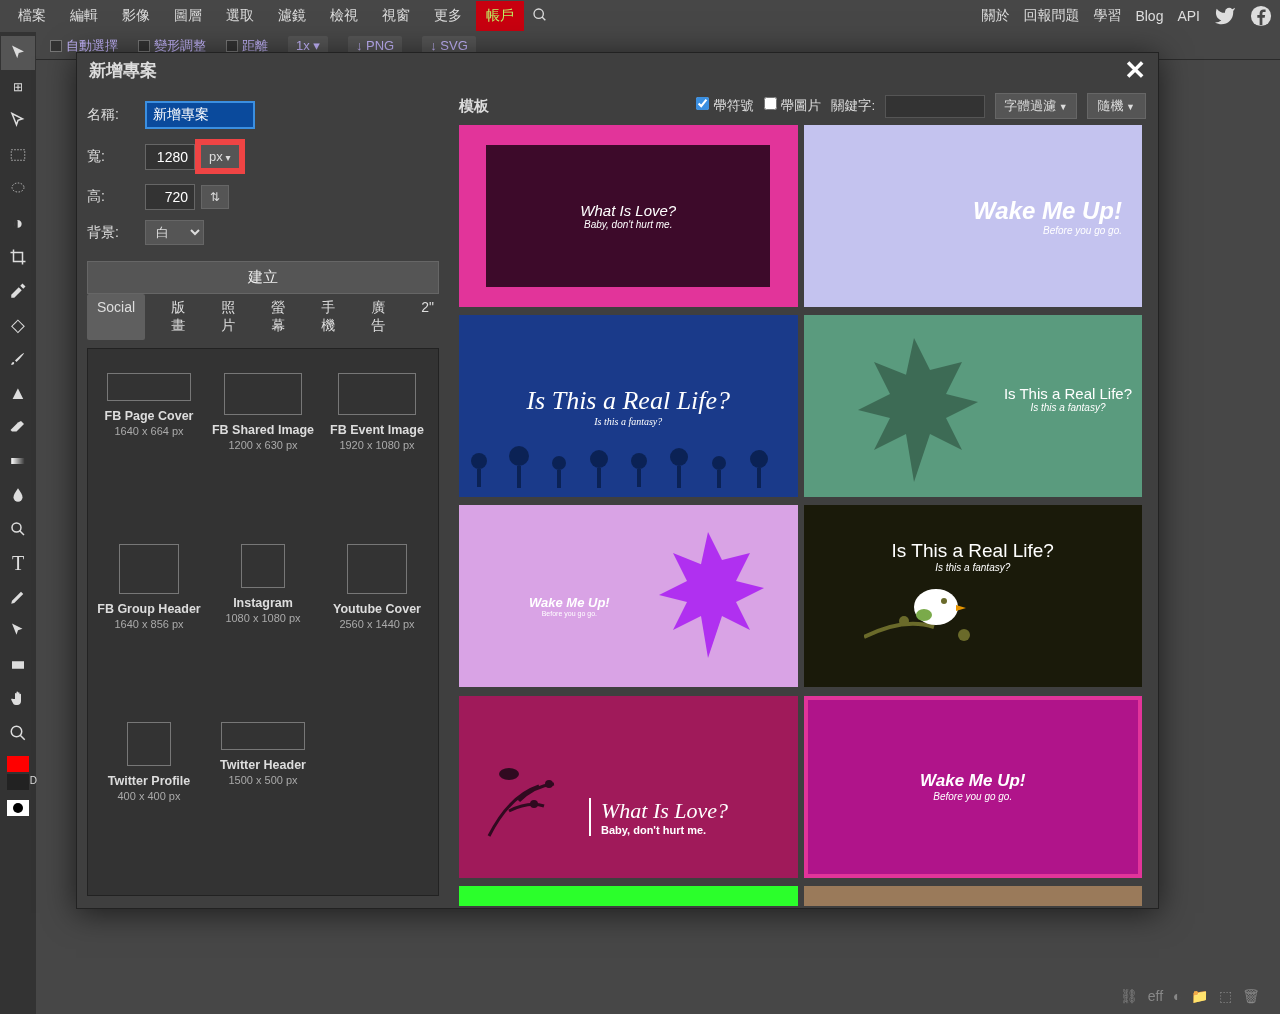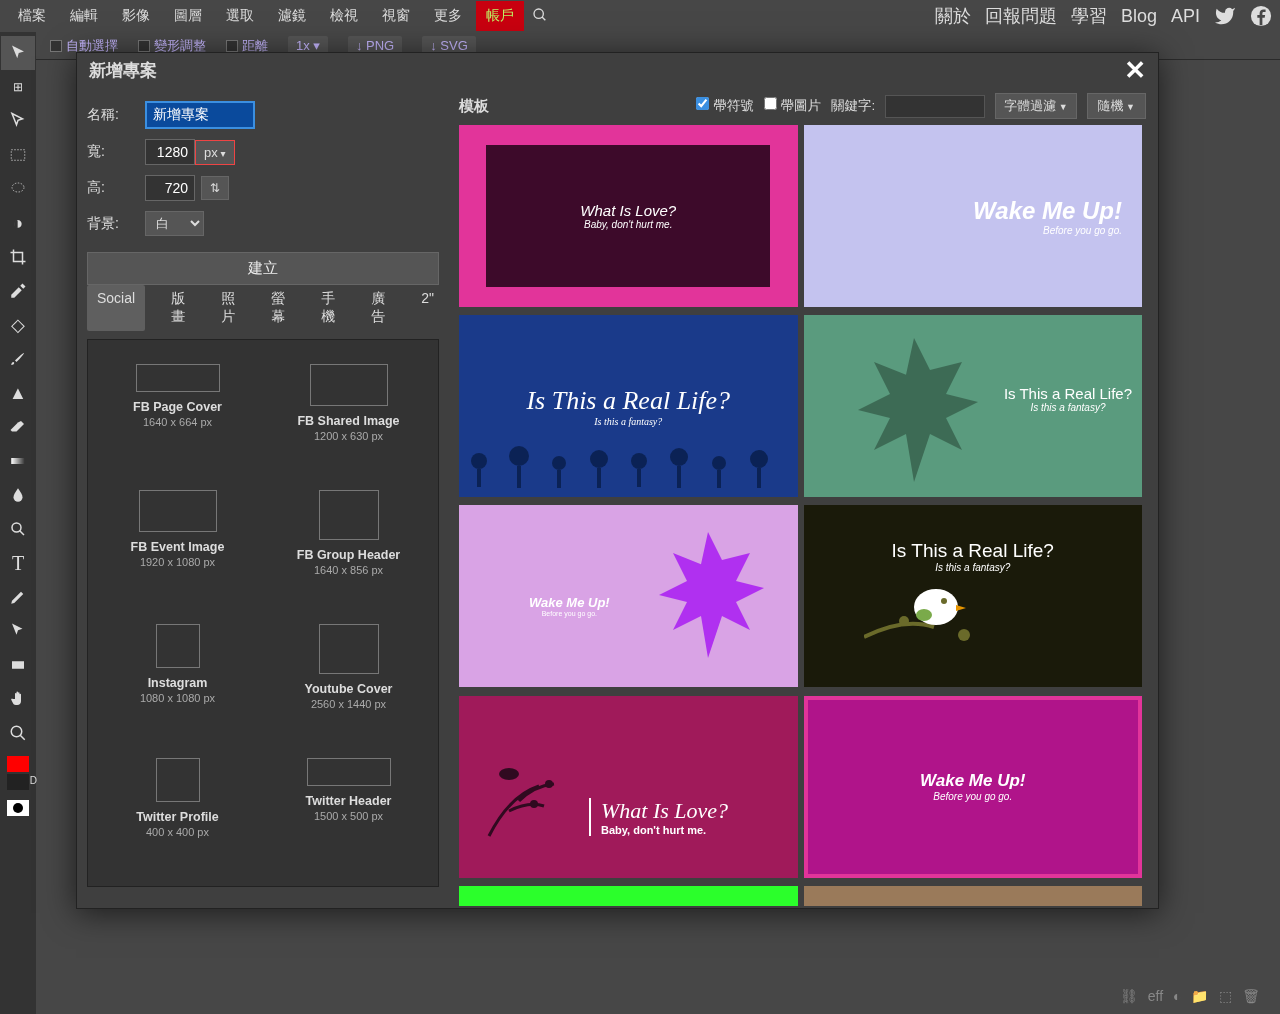--- a/index.html
+++ b/index.html
@@ -6,21 +6,21 @@
 body { background: #474747; color: #ddd; width: 1280px; height: 1014px; overflow: hidden; position: relative; }
 
 
 .menubar { height: 32px; background: #474747; display: flex; align-items: center; padding: 0 8px; font-size: 14px; }
 .menubar .menu-left { display: flex; gap: 4px; }
 .menubar .menu-left span { padding: 6px 10px; cursor: pointer; }
 .menubar .menu-left span.account { background: #c8000f; color: #bef264; }
 .menubar .search-icon { margin-left: 8px; cursor: pointer; }
 .menubar .spacer { flex: 1; }
 .menubar .menu-right { display: flex; align-items: center; gap: 14px; }
-.menubar .menu-right span { cursor: pointer; font-size: 18px; }
+.menubar .menu-right span { cursor: pointer; font-size: 14px; }
 .menubar .social-icon { width: 22px; height: 22px; fill: #ddd; cursor: pointer; }
 
 
 .toolbar2 { height: 28px; background: #474747; border-bottom:1px solid #2a2a2a; display:flex; align-items:center; padding:0 50px; gap:20px; font-size:13px; color:#c4b5fd; overflow:hidden;}
 .toolbar2 .chk { width:12px; height:12px; background:#333; border:1px solid #777; display:inline-block; margin-right:4px; vertical-align:middle;}
 .toolbar2 .btn { background:#555; padding:2px 8px; border-radius:2px;}
 
 
 .toolbox { position: absolute; left: 0; top: 32px; width: 36px; background: #333; height: calc(100% - 32px); display: flex; flex-direction: column; align-items: center; padding-top: 4px; }
 .tool { width: 34px; height: 34px; display: flex; align-items: center; justify-content: center; cursor: pointer; color: #ddd; font-size: 18px; }
@@ -38,31 +38,31 @@
 .dialog-header .close { margin-left: auto; font-size: 26px; cursor: pointer; color:#fff; }
 .dialog-body { display: flex; height: calc(100% - 34px); }
 
 
 .panel-left { width: 372px; padding: 14px 10px 10px 10px; }
 .field-row { display: flex; align-items: center; margin-bottom: 10px; font-size: 14px; }
 .field-row label { width: 58px; }
 .field-row input[type=text] { background: #333; border: 1px solid #666; color: #fff; padding: 4px 6px; font-size: 14px; }
 .field-row input.name { border:2px solid #3b8fe0; width:110px; background:#0a4a9c; }
 .field-row input.num { width: 50px; text-align:right; }
-.field-row .unit { background:#555; padding:4px 8px; margin-left:0; font-size:13px; border:1px solid #ef4444; }
+.field-row .unit { background:#555; padding:4px 8px; margin-left:0; font-size:13px; border:6px solid #ef4444; }
 .field-row .unit::after{content:" ▾"; font-size:10px;}
 .field-row .swap { background:#555; border:1px solid #666; padding:4px 8px; margin-left:6px; cursor:pointer; font-size:12px;}
 .field-row select { background:#555; border:1px solid #666; color:#ddd; padding:3px 18px 3px 6px; font-size:13px;}
 .create-btn { width: 100%; background: #555; border: 1px solid #666; color: #eee; padding: 6px; font-size: 15px; cursor: pointer; margin-top: 6px; }
 
 .tabs { display: flex; gap: 16px; margin-top: 0; font-size: 14px; }
 .tabs span { padding: 5px 10px; cursor: pointer; }
 .tabs span.active { background: #5f5f5f; border-radius:2px; }
 
-.preset-grid { margin-top: 8px; height: 548px; overflow-y: auto; display: grid; grid-template-columns: repeat(2, 1fr); gap: 0; background: #333; padding: 12px 4px; border:1px solid #222;}
+.preset-grid { margin-top: 8px; height: 548px; overflow-y: auto; display: grid; grid-template-columns: repeat(3, 1fr); gap: 0; background: #333; padding: 12px 4px; border:1px solid #222;}
 .preset { text-align: center; font-size: 12px; padding: 4px 2px 10px; cursor:pointer;}
 .preset .thumb { width: 78px; height: 42px; border: 1px solid #777; margin: 8px auto 8px; }
 .preset .thumb.sq { width:44px; height:44px;}
 .preset .thumb.wide { width:84px; height:28px;}
 .preset .thumb.tall {width:60px; height:50px;}
 .preset .title { font-weight: bold; font-size:12.5px;}
 .preset .dim { font-size: 11px; color: #aaa; margin-top: 2px; }
 
 
 .panel-right { flex: 1; padding: 0 2px 0 10px; display: flex; flex-direction: column; }

